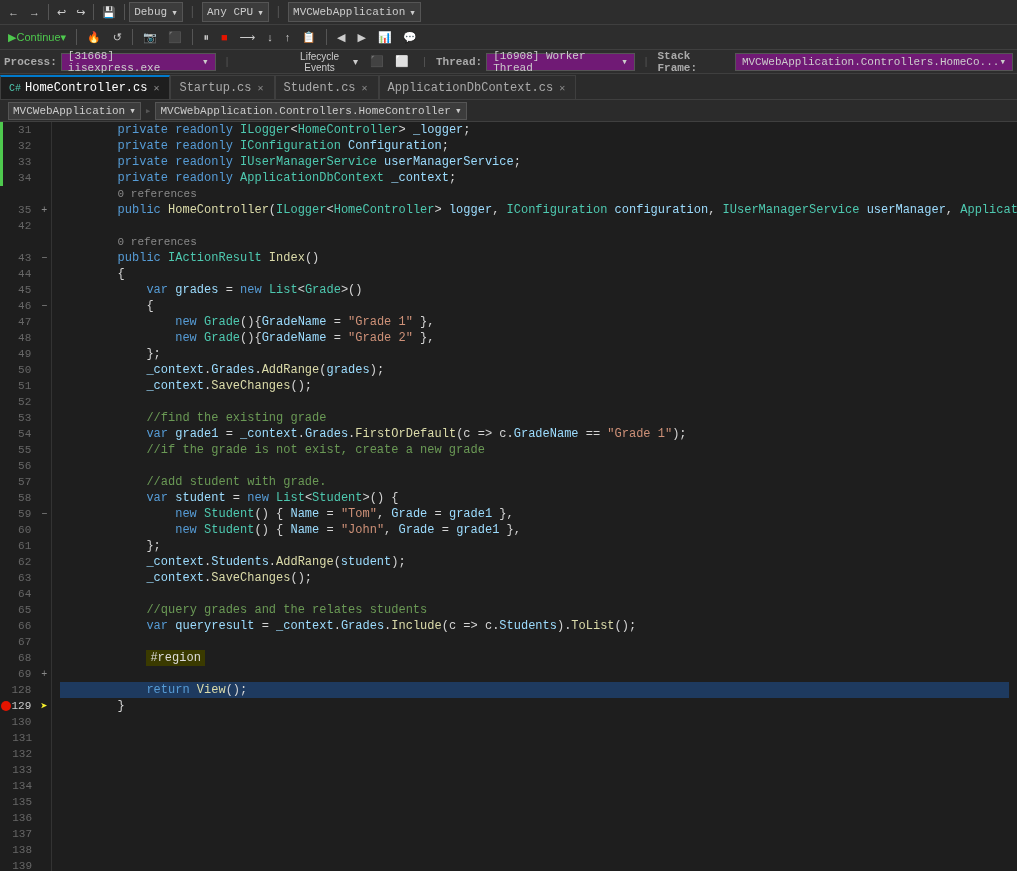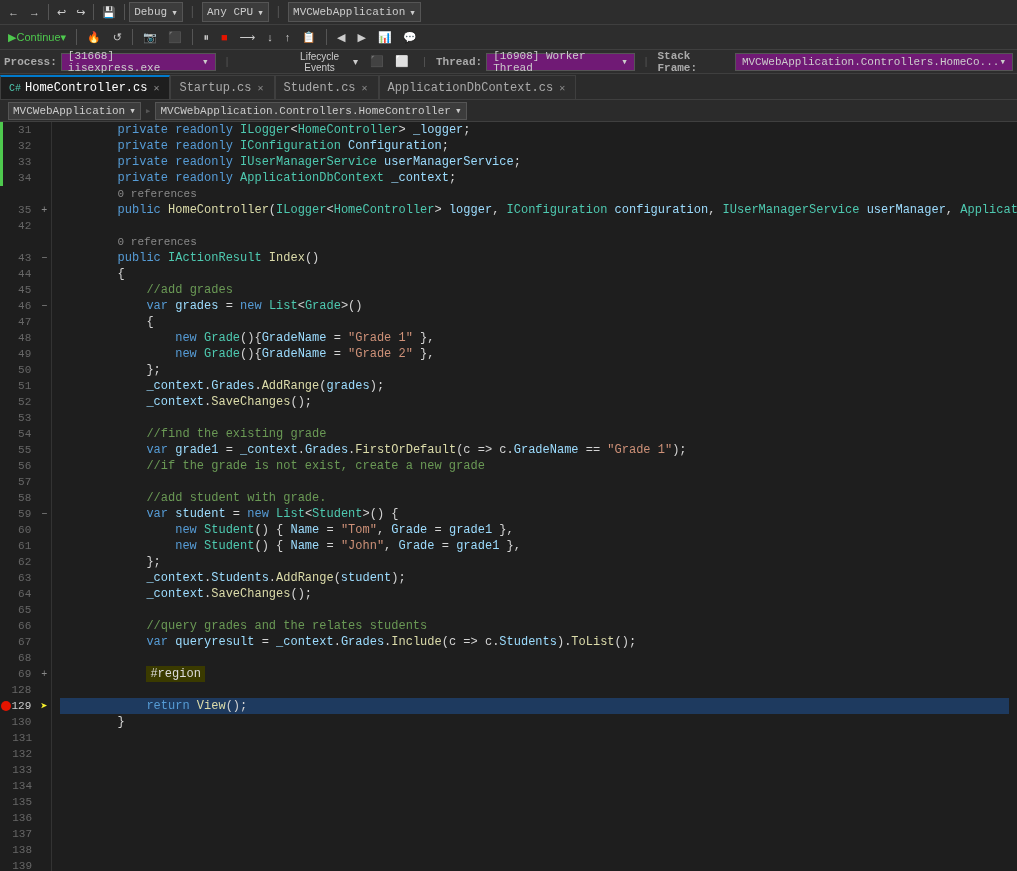--- a/index.html
+++ b/index.html
@@ -630,23 +630,20 @@
     </div>
 
     <div class="code-line">
       <span class="plain">        </span><span class="kw">public</span><span class="plain"> </span><span class="type">IActionResult</span><span class="plain"> </span><span class="method">Index</span><span class="plain">()</span>
     </div>
 
     <div class="code-line">
       <span class="plain">        {</span>
     </div>
 
-    <div class="code-line">
-      <span class="plain">            </span><span class="comment">//add grades</span>
-    </div>
 
     <div class="code-line">
       <span class="plain">            </span><span class="kw">var</span><span class="plain"> </span><span class="prop">grades</span><span class="plain"> = </span><span class="kw">new</span><span class="plain"> </span><span class="type">List</span><span class="plain">&lt;</span><span class="type">Grade</span><span class="plain">&gt;()</span>
     </div>
 
     <div class="code-line">
       <span class="plain">            {</span>
     </div>
 
     <div class="code-line">

